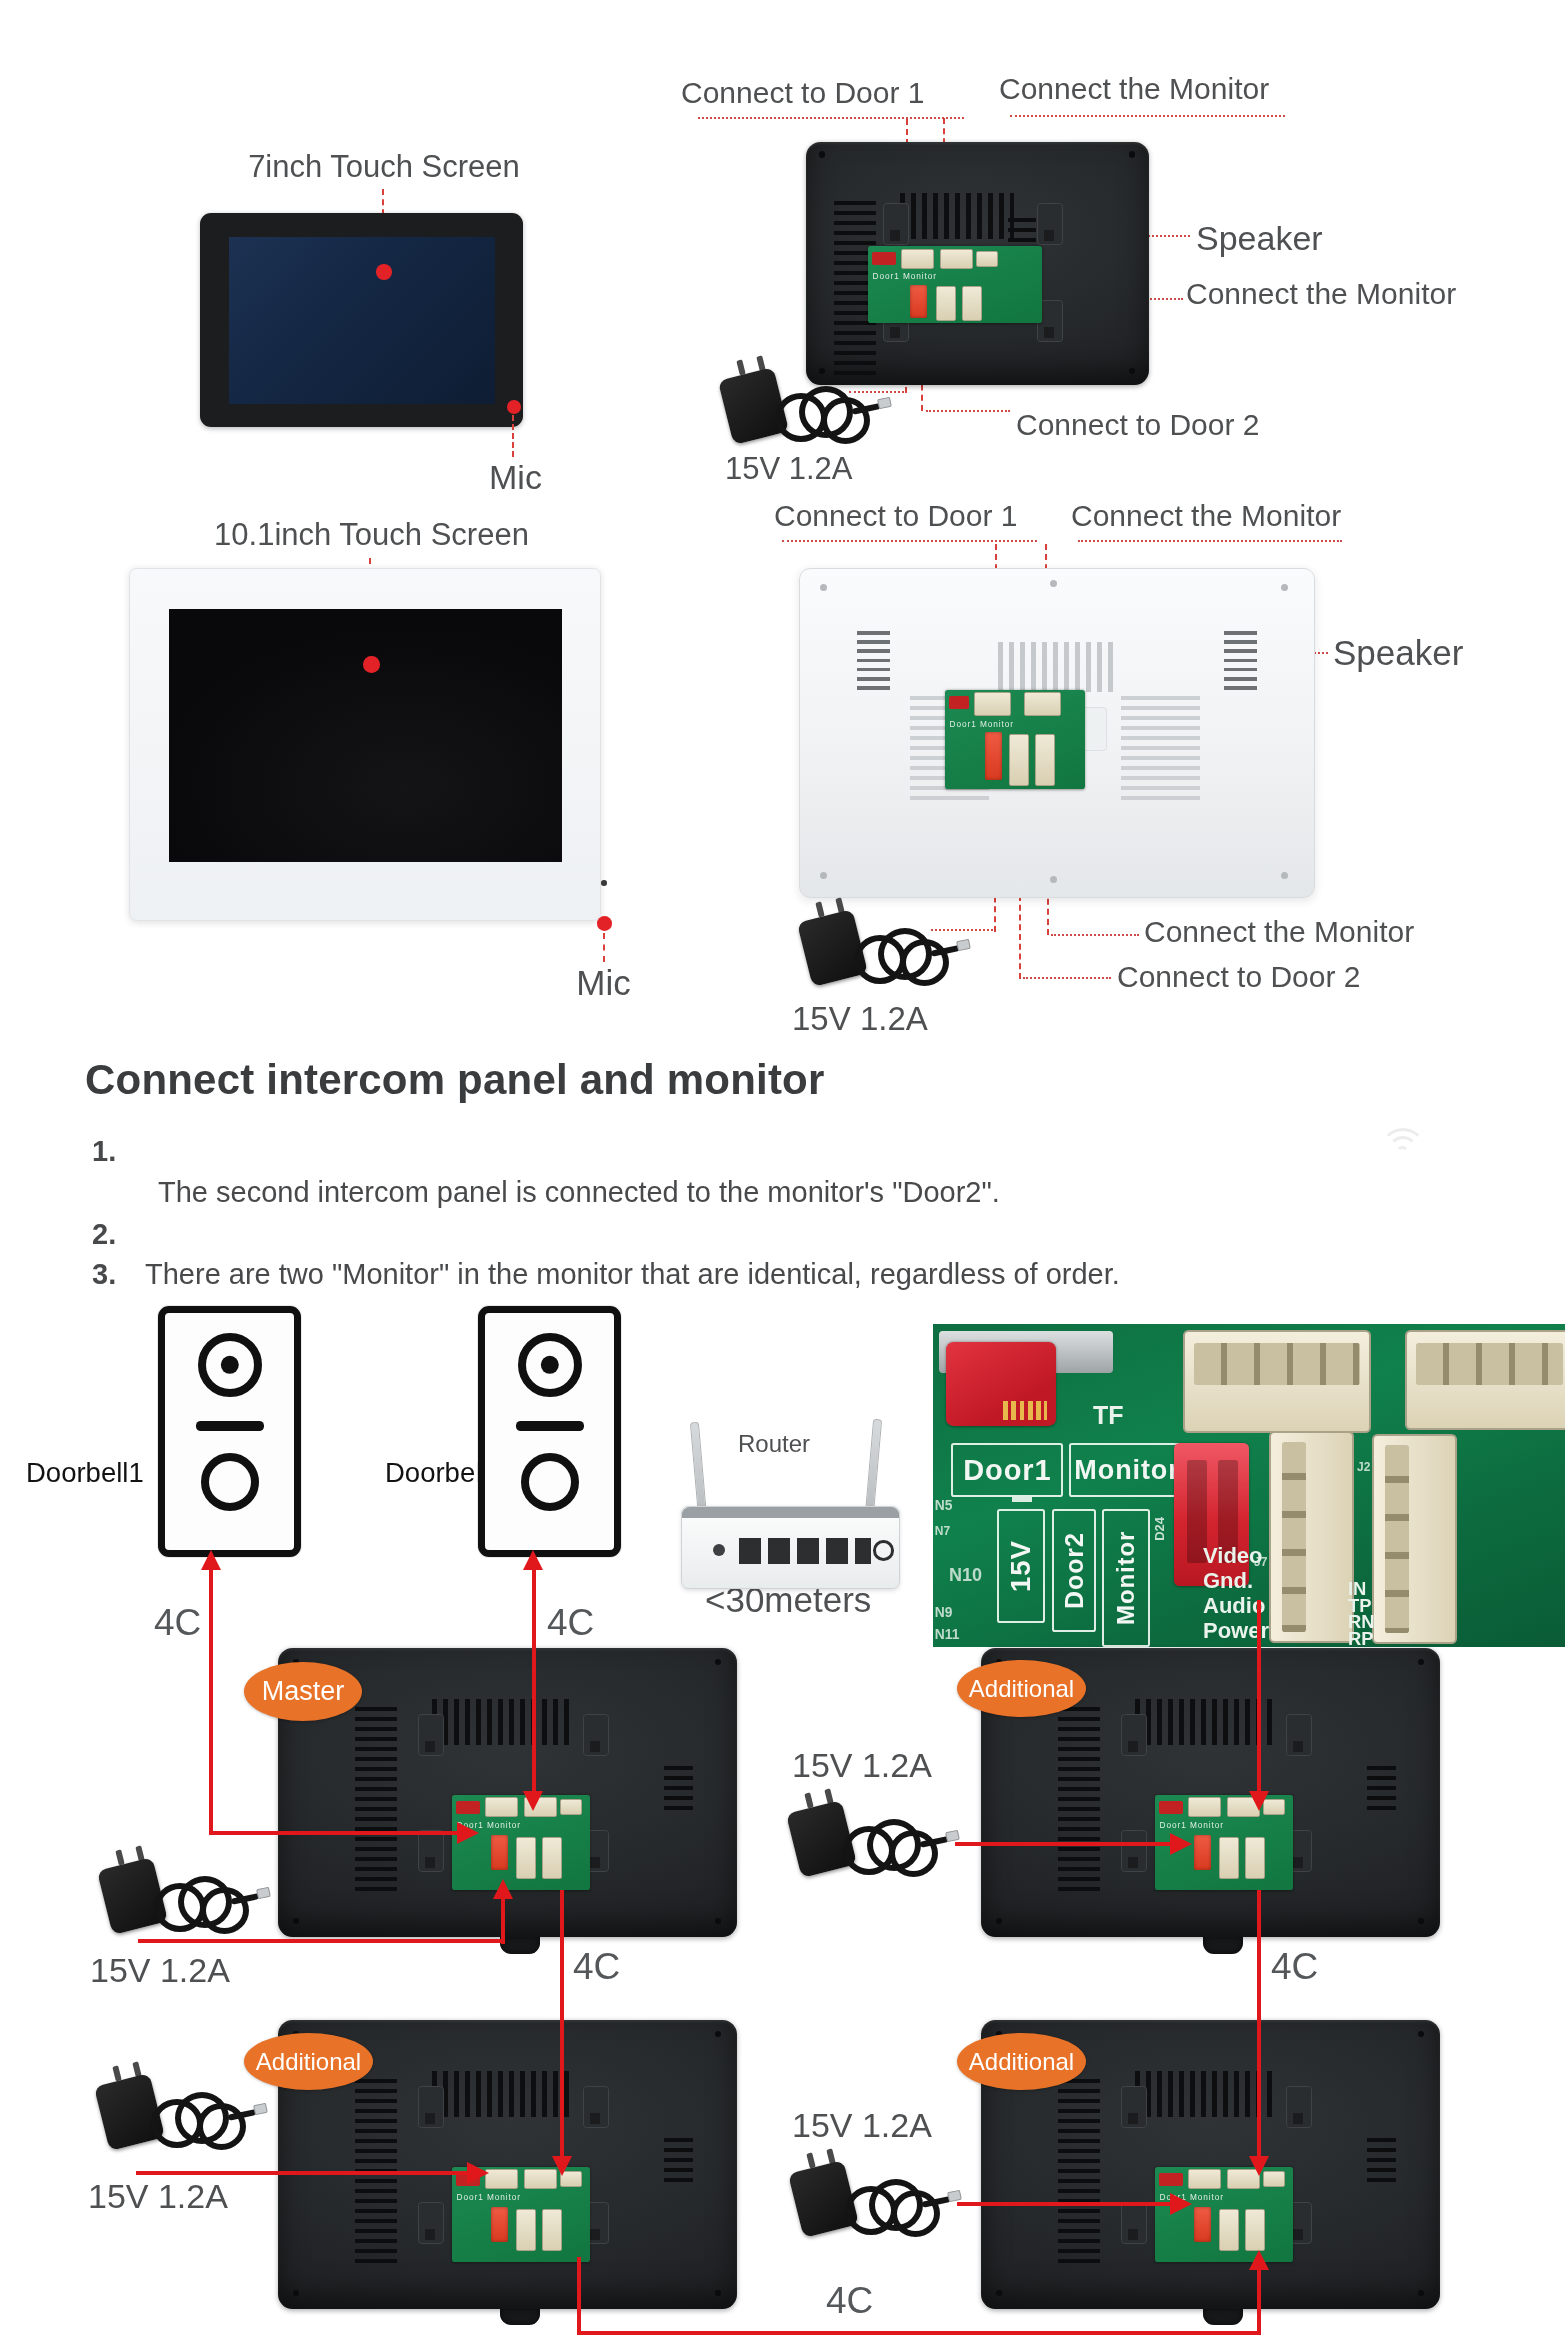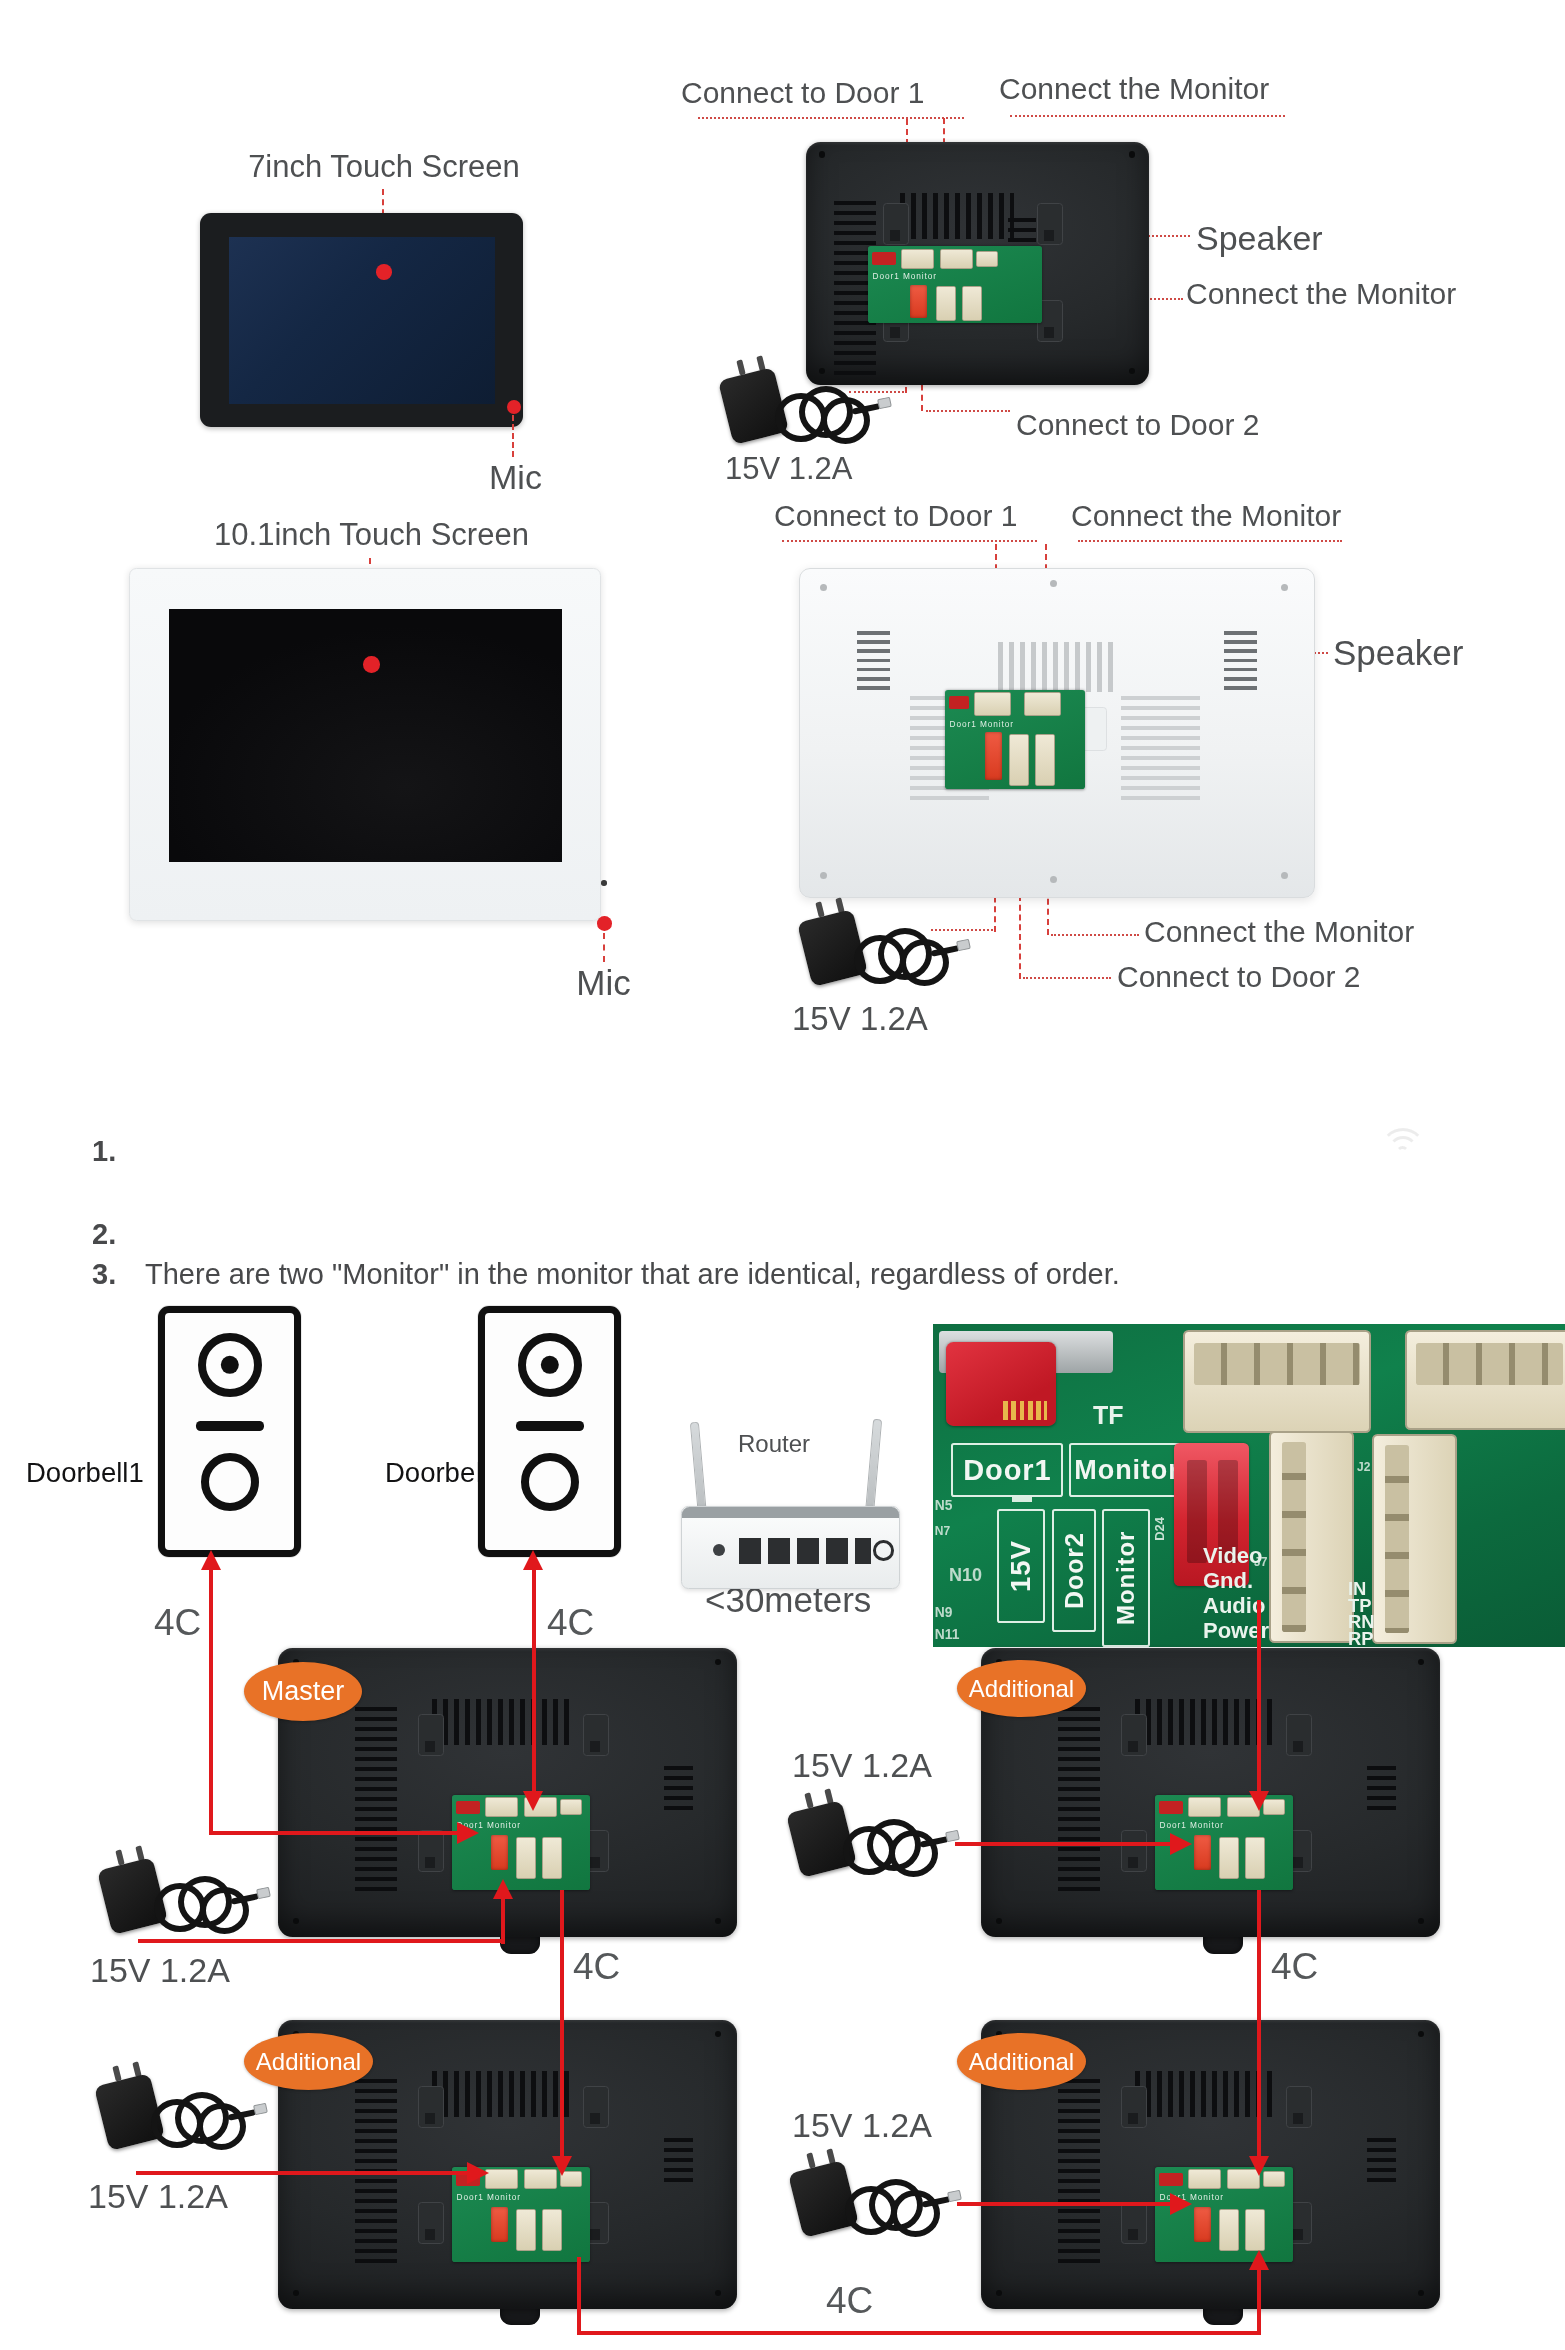--- a/index.html
+++ b/index.html
@@ -242,21 +242,23 @@
   <div class="vdash" style="left:369px;top:558px;height:97px;"></div>
   <div class="front101" style="left:129px;top:568px;width:470px;height:351px;">
     <div class="screen101" style="left:39px;top:40px;width:393px;height:253px;"></div>
   </div>
   <div class="reddot" style="left:363px;top:656px;width:16.5px;height:16.5px;"></div>
   <div class="abs" style="left:601px;top:880px;width:5.5px;height:5.5px;border-radius:50%;background:#3a3a3a;"></div>
   <div class="reddot" style="left:597px;top:916px;width:14.7px;height:14.7px;"></div>
   <div class="vdash" style="left:603px;top:933px;height:29px;"></div>
   <div class="lbl ctr" style="left:562px;top:964px;width:83px;font-size:35px;">Mic</div>
 
+  <div class="h1" style="left:85px;top:1056px;font-size:42px;">Connect intercom panel and monitor</div>
   <div class="li-num" style="left:92px;top:1135px;font-size:29px;">1.</div>
+  <div class="li-txt" style="left:158px;top:1176px;font-size:29px;">The second intercom panel is connected to the monitor's "Door2".</div>
   <div class="li-num" style="left:92px;top:1218px;font-size:29px;">2.</div>
   <div class="li-num" style="left:92px;top:1258px;font-size:29px;">3.</div>
   <div class="li-txt" style="left:145px;top:1258px;font-size:29px;">There are two "Monitor" in the monitor that are identical, regardless of order.</div>
 
   <div class="wifi" style="left:1374px;top:1126px;">
     <i style="left:5.5px;top:1.8px;width:40px;height:40px;border-width:3.7px;"></i>
     <i style="left:13.8px;top:10px;width:24px;height:24px;border-width:3.7px;"></i>
     <i style="left:22px;top:20px;width:7.3px;height:7.3px;border-width:3.7px;"></i>
   </div>
 

